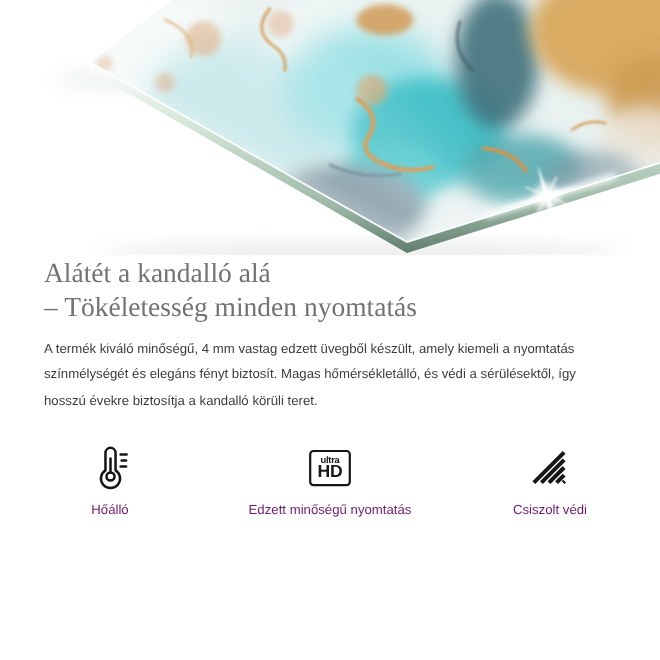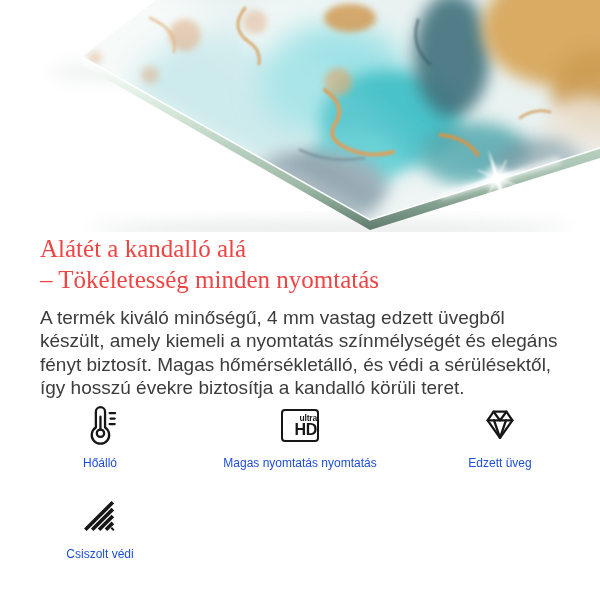--- a/index.html
+++ b/index.html
@@ -3,37 +3,37 @@
 <meta charset="utf-8">
 <style>
   html,body{margin:0;padding:0;}
   body{
     width:600px;height:600px;background:#ffffff;position:relative;overflow:hidden;
     font-family:"Liberation Sans",sans-serif;color:#3a3a3a;
   }
   .hero{position:absolute;top:0;left:0;width:600px;height:232px;}
   .heading{
     position:absolute;left:40px;top:233px;margin:0;font-weight:400;
-    font-family:"Liberation Serif",serif;font-size:25px;line-height:31px;color:#ef4444;
+    font-family:"Liberation Serif",serif;font-size:25px;line-height:31px;color:#737373;
   }
   .heading span{display:block;}
   .desc{
     position:absolute;left:40px;top:306px;width:524px;margin:0;
-    font-size:19px;line-height:23.3px;color:#3c3c3c;
+    font-size:12px;line-height:23.3px;color:#3c3c3c;
   }
   .features{
     position:absolute;left:0;top:402px;width:600px;
     display:grid;grid-template-columns:200px 200px 200px;row-gap:22px;
   }
   .feature{display:flex;flex-direction:column;align-items:center;}
   .icon-box{height:46px;display:flex;align-items:center;justify-content:center;margin-bottom:8px;}
-  .flabel{font-size:12px;line-height:15px;color:#1d4ed8;white-space:nowrap;}
+  .flabel{font-size:12px;line-height:15px;color:#701a75;white-space:nowrap;}
   .hd-badge{
     width:34px;height:29px;border:2.5px solid #161616;border-radius:4px;
-    display:flex;flex-direction:column;align-items:flex-end;justify-content:center;
+    display:flex;flex-direction:column;align-items:center;justify-content:center;
     color:#161616;font-weight:bold;
   }
   .hd-badge .t{font-size:8.5px;line-height:9px;letter-spacing:-0.2px;}
   .hd-badge .b{font-size:16px;line-height:14px;letter-spacing:-0.3px;}
   svg .ln{fill:none;stroke:#161616;stroke-width:2.5;stroke-linecap:round;stroke-linejoin:round;}
   svg .fl{fill:#161616;stroke:none;}
 </style>
 </head>
 <body>
 
@@ -144,37 +144,24 @@
       <div class="flabel">Hőálló</div>
     </div>
 
     <div class="feature">
       <div class="icon-box">
         <div class="hd-badge">
           <span class="t">ultra</span>
           <span class="b">HD</span>
         </div>
       </div>
-      <div class="flabel">Magas nyomtatás nyomtatás</div>
+      <div class="flabel">Edzett minőségű nyomtatás</div>
     </div>
 
 
-    <div class="feature">
-      <div class="icon-box">
-        <svg width="44" height="44" viewBox="0 0 48 48">
-          <g class="ln" stroke-width="2.2">
-            <path d="M10.5 19 L17 9.5 H31 L37.5 19 L24 38 Z"></path>
-            <path d="M10.5 19 H37.5"></path>
-            <path d="M17 9.5 L24 19 L31 9.5"></path>
-            <path d="M17.5 19 L24 38 M30.5 19 L24 38"></path>
-          </g>
-        </svg>
-      </div>
-      <div class="flabel">Edzett üveg</div>
-    </div>
 
     <div class="feature">
       <div class="icon-box">
         <svg width="44" height="44" viewBox="0 0 48 48">
           <g stroke="#161616" stroke-width="4" fill="none">
             <path d="M8 39 L38 9"></path>
             <path d="M15.5 39 L38 16.5"></path>
             <path d="M23 39 L38 24"></path>
             <path d="M30.5 39 L38 31.5"></path>
             <path d="M37 39 L38.5 37.5"></path>

